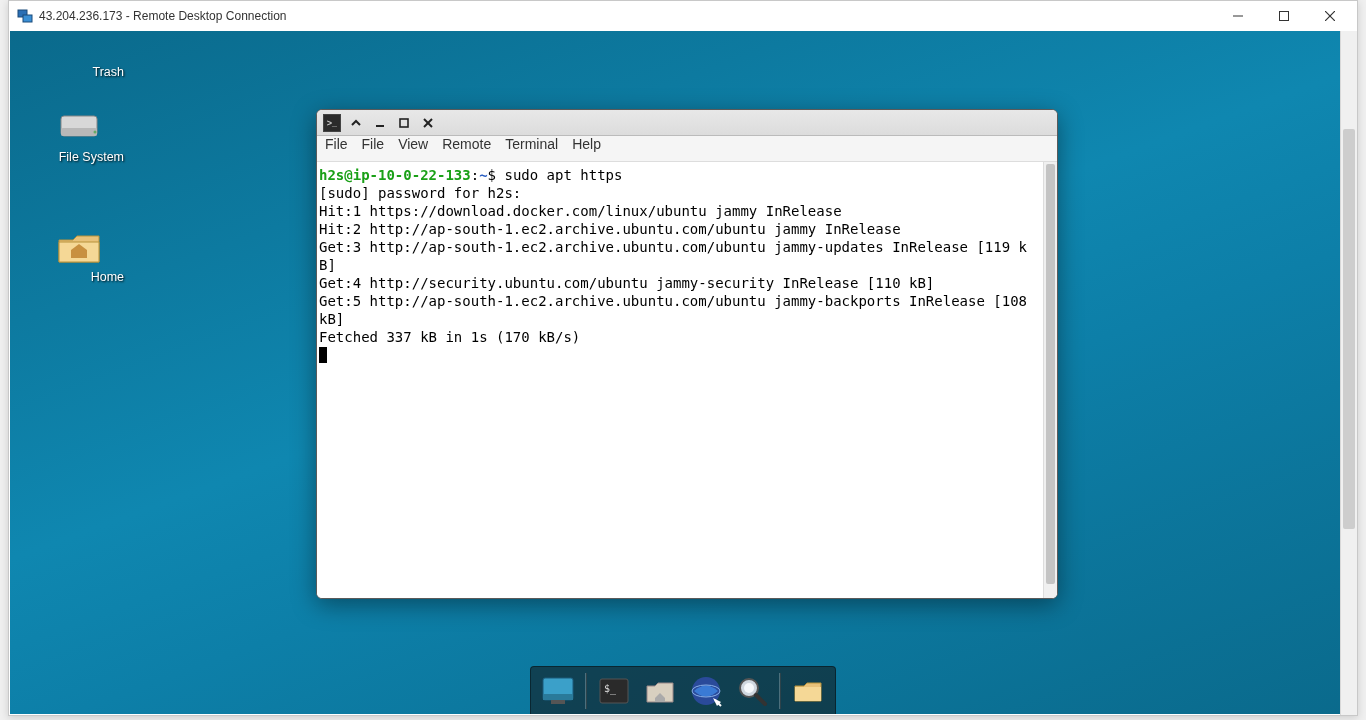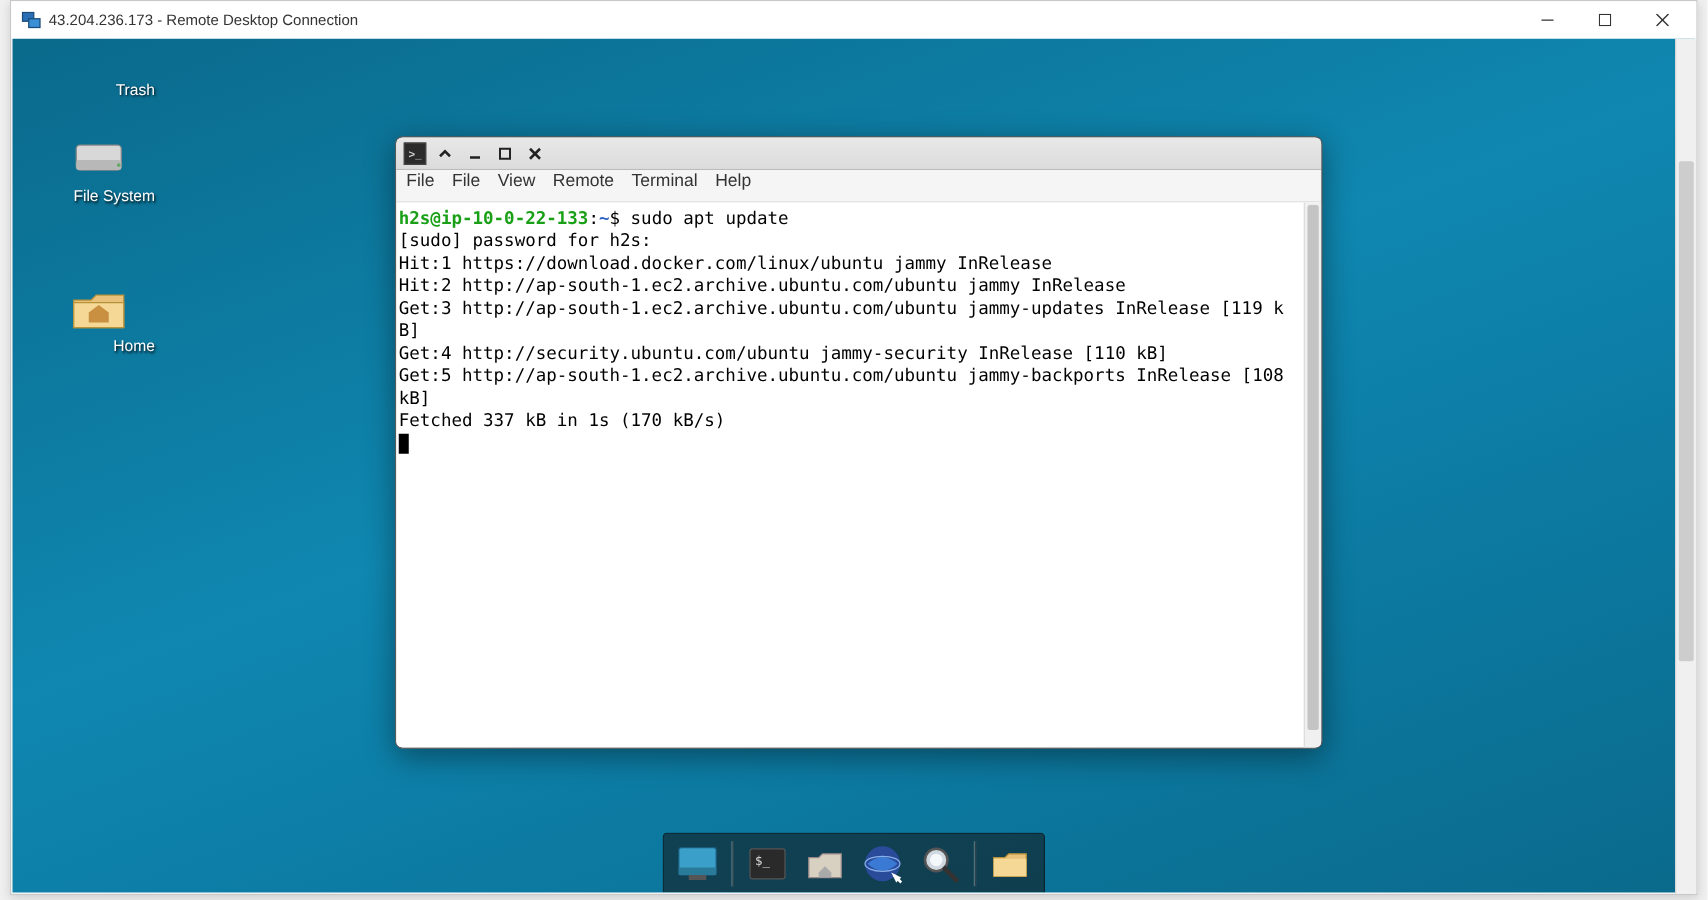--- a/index.html
+++ b/index.html
@@ -281,21 +281,21 @@
       </div>
       <div class="term-menubar">
         <span class="term-menu-item">File</span>
         <span class="term-menu-item">File</span>
         <span class="term-menu-item">View</span>
         <span class="term-menu-item">Remote</span>
         <span class="term-menu-item">Terminal</span>
         <span class="term-menu-item">Help</span>
       </div>
       <div class="term-body">
-        <div class="term-content"><span class="p-user">h2s@ip-10-0-22-133</span>:<span class="p-path">~</span><span>$</span> <span>sudo apt update</span>
+        <div class="term-content"><span class="p-user">h2s@ip-10-0-22-133</span>:<span class="p-path">~</span><span>$</span> <span>sudo apt https</span>
 <span>[sudo] password for h2s:</span>
 <span>Hit:1 https://download.docker.com/linux/ubuntu jammy InRelease</span>
 <span>Hit:2 http://ap-south-1.ec2.archive.ubuntu.com/ubuntu jammy InRelease</span>
 <span>Get:3 http://ap-south-1.ec2.archive.ubuntu.com/ubuntu jammy-updates InRelease [119 kB]</span>
 <span>Get:4 http://security.ubuntu.com/ubuntu jammy-security InRelease [110 kB]</span>
 <span>Get:5 http://ap-south-1.ec2.archive.ubuntu.com/ubuntu jammy-backports InRelease [108 kB]</span>
 <span>Fetched 337 kB in 1s (170 kB/s)</span>
 <span class="term-cursor"></span></div>
         <div class="term-scroll">
           <div class="term-scroll-thumb"></div>

